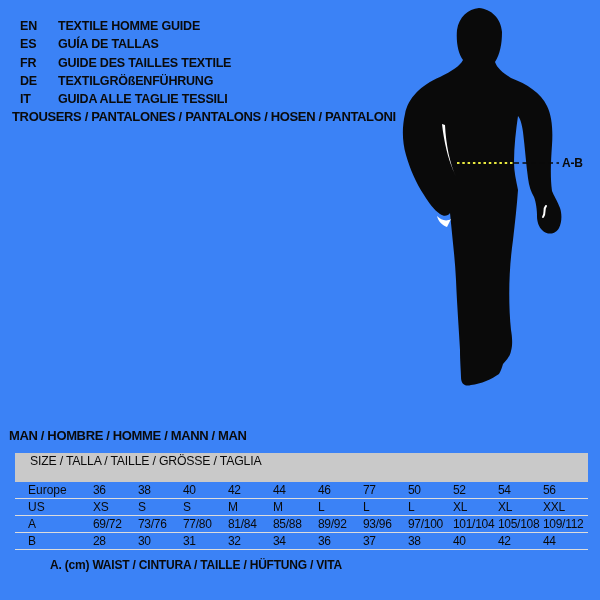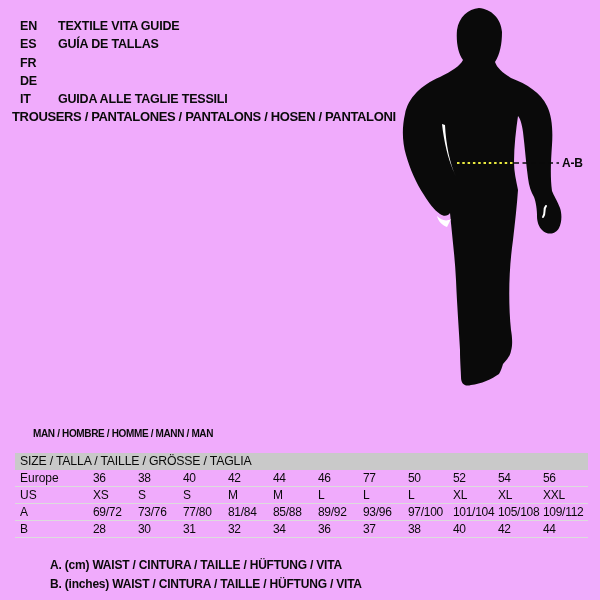--- a/index.html
+++ b/index.html
@@ -3,48 +3,48 @@
 <meta charset="utf-8">
 <style>
   :root{
     --ink:#0a0a0a;
     --accent-dash:#e9e93f;
     --table-header-bg:#c9c9c9;
     --row-border:#dcdcdc;
   }
   html,body{margin:0;padding:0;background:#fff;}
   body{width:600px;height:600px;font-family:"Liberation Sans",sans-serif;color:var(--ink);}
-  .page{position:relative;width:600px;height:600px;overflow:hidden;background:#f0abfc;}
+  .page{position:relative;width:600px;height:600px;overflow:hidden;background:#3b82f6;}
 
   
   .langs{position:absolute;left:20px;top:17px;}
   .lrow{display:flex;height:18.3px;line-height:18.3px;font-weight:700;font-size:12.5px;letter-spacing:-0.2px;}
   .lcode{width:38px;}
 
   
   .heading{position:absolute;font-weight:700;white-space:nowrap;letter-spacing:-0.35px;}
   .trousers{left:12px;top:109px;font-size:13px;}
-  .man{left:33px;top:428px;font-size:10px;text-align:right;}
+  .man{left:9px;top:428px;font-size:13px;text-align:right;}
 
   
   .ab{position:absolute;left:562px;top:156px;font-size:12px;font-weight:700;letter-spacing:-0.2px;}
 
   
   .fig{position:absolute;left:0;top:0;}
   .body-fill{fill:var(--ink);}
   .white-fill{fill:#ffffff;}
   .hand-mark{fill:none;stroke:#ffffff;stroke-width:2;stroke-linecap:round;}
   .dash-yellow{stroke:var(--accent-dash);stroke-width:2;stroke-dasharray:2.5 2.8;}
   .dash-black{stroke:var(--ink);stroke-width:1.4;stroke-dasharray:5 3.5;}
 
   
   .table{position:absolute;left:15px;top:453px;width:573px;font-size:12px;}
-  .thead{background:var(--table-header-bg);height:17px;line-height:17px;padding-left:5px;font-size:12.3px;letter-spacing:-0.2px;}
+  .thead{background:var(--table-header-bg);height:29px;line-height:17px;padding-left:15px;font-size:12.3px;letter-spacing:-0.2px;}
   .trow{display:grid;grid-template-columns:78px repeat(11,1fr);height:17px;align-items:center;border-bottom:1px solid var(--row-border);box-sizing:border-box;}
-  .tlabel{padding-left:5px;text-align:left;white-space:nowrap;}
+  .tlabel{padding-left:5px;text-align:left;white-space:nowrap;margin-left:8px;}
   .tcell{text-align:left;white-space:nowrap;letter-spacing:-0.3px;}
 
   
   .notes{position:absolute;left:19px;top:556px;}
   .note-line{font-weight:700;font-size:12px;line-height:18.5px;letter-spacing:-0.2px;white-space:nowrap;margin-left:31px;}
 </style>
 </head>
 <body>
 
 <div class="page">
@@ -89,31 +89,33 @@
     <path class="white-fill" d="M 442 124 C 444 142 448 158 453 170 L 456 177 C 450 164 446 145 445 125 Z"></path>
     <path class="white-fill" d="M 437 216 C 441 220 446 222 451 219 L 447 227 C 442 225 438 221 437 216 Z"></path>
     <path class="hand-mark" d="M 546 206 C 543 209 546 213 543 217"></path>
     <line class="dash-yellow" x1="457" y1="163" x2="514" y2="163"></line>
     <line class="dash-black" x1="514" y1="163" x2="559" y2="163"></line>
   </svg>
 
   <div class="langs">
       <div class="lrow">
         <span class="lcode">EN</span>
-        <span class="llabel">TEXTILE VITA GUIDE</span>
+        <span class="llabel">TEXTILE HOMME GUIDE</span>
       </div>
       <div class="lrow">
         <span class="lcode">ES</span>
         <span class="llabel">GUÍA DE TALLAS</span>
       </div>
       <div class="lrow">
         <span class="lcode">FR</span>
+        <span class="llabel">GUIDE DES TAILLES TEXTILE</span>
       </div>
       <div class="lrow">
         <span class="lcode">DE</span>
+        <span class="llabel">TEXTILGRÖßENFÜHRUNG</span>
       </div>
       <div class="lrow">
         <span class="lcode">IT</span>
         <span class="llabel">GUIDA ALLE TAGLIE TESSILI</span>
       </div>
     </div>
 
   <div class="heading trousers">TROUSERS / PANTALONES / PANTALONS / HOSEN / PANTALONI</div>
 
   <span class="ab">A-B</span>
@@ -175,16 +177,15 @@
         <span class="tcell">37</span>
         <span class="tcell">38</span>
         <span class="tcell">40</span>
         <span class="tcell">42</span>
         <span class="tcell">44</span>
       </div>
     </div>
 
   <div class="notes">
       <div class="note-line">A. (cm) WAIST / CINTURA / TAILLE / HÜFTUNG / VITA</div>
-      <div class="note-line">B. (inches) WAIST / CINTURA / TAILLE / HÜFTUNG / VITA</div>
     </div>
 
 </div>
 
 </body></html>

